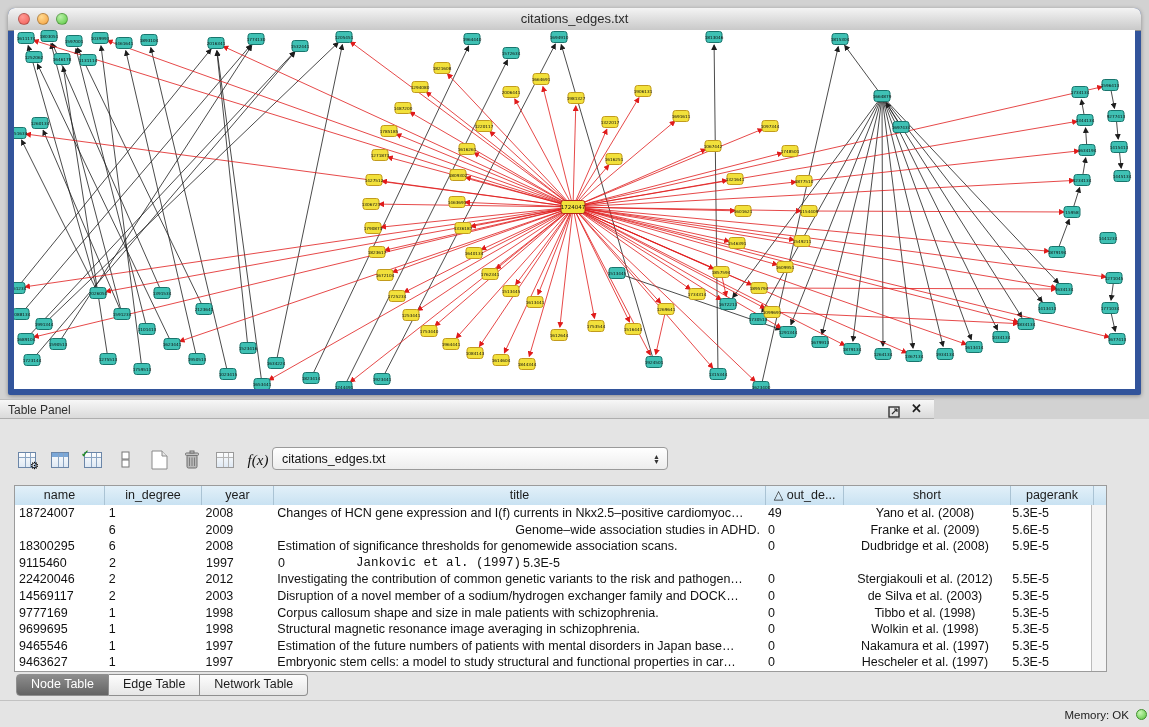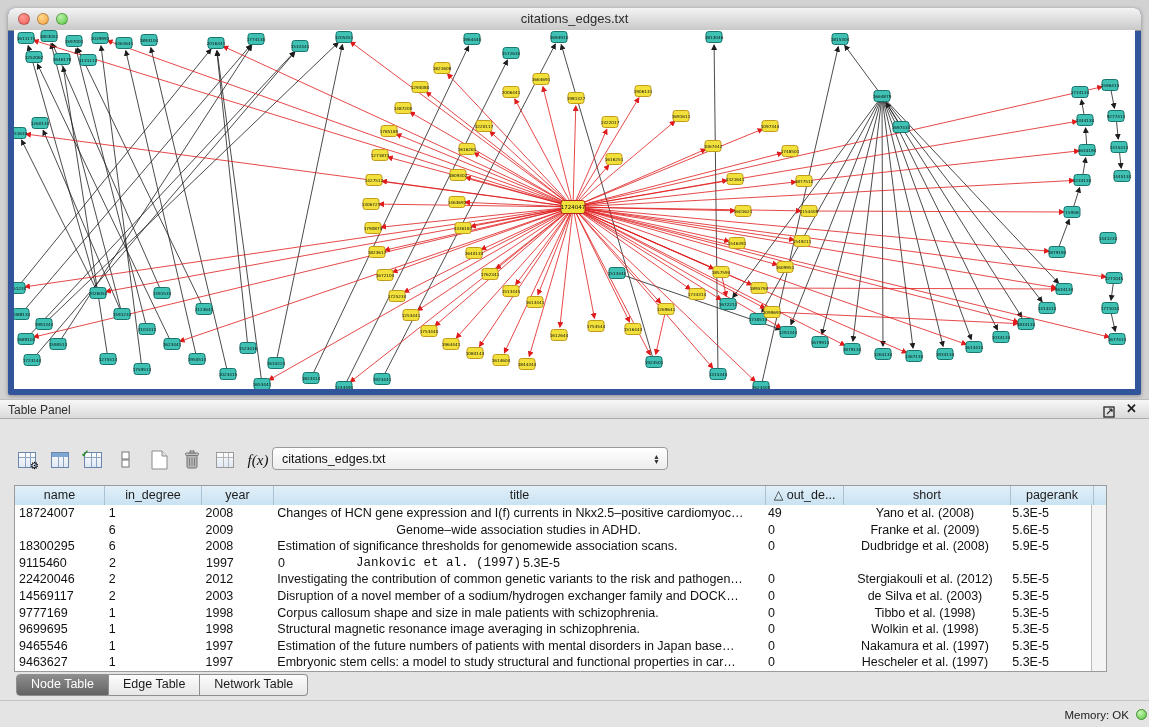--- a/index.html
+++ b/index.html
@@ -7,21 +7,21 @@
   
   .net-window{position:absolute;left:8px;top:8px;width:1133px;height:387px;background:#32549b;border-radius:7px 7px 2px 2px;box-shadow:0 1px 4px rgba(0,0,0,.35);}
   .titlebar{position:absolute;left:0;top:0;right:0;height:22px;background:linear-gradient(#f4f4f4,#c9c9c9);border-bottom:1px solid #8f8f8f;border-radius:7px 7px 0 0;}
   .traffic{position:absolute;top:5px;width:12px;height:12px;border-radius:50%;box-sizing:border-box;border:1px solid rgba(0,0,0,.25);}
   .t-close{left:10px;background:radial-gradient(circle at 35% 30%,#ff9a94,#f25e57);}
   .t-min{left:29px;background:radial-gradient(circle at 35% 30%,#ffd98f,#f5a03d);}
   .t-zoom{left:48px;background:radial-gradient(circle at 35% 30%,#b9f0a8,#59c93f);}
   .win-title{position:absolute;left:0;right:0;top:3px;text-align:center;font-size:13px;color:#2b2b2b;}
   .canvas{position:absolute;left:6px;top:22px;width:1121px;height:359px;background:#ffffff;overflow:hidden;}
   
-  .panel-header{position:absolute;left:0;top:399px;width:1149px;height:20px;background:linear-gradient(#f7f7f7,#dadada);border-top:1px solid #bdbdbd;border-bottom:1px solid #aeaeae;box-sizing:border-box;padding-left:24px;}
+  .panel-header{position:absolute;left:0;top:399px;width:934px;height:20px;background:linear-gradient(#f7f7f7,#dadada);border-top:1px solid #bdbdbd;border-bottom:1px solid #aeaeae;box-sizing:border-box;padding-left:24px;}
   .panel-title{position:absolute;left:8px;top:3px;font-size:12px;color:#303030;}
   .ph-float{position:absolute;right:34px;top:4px;width:12px;height:12px;cursor:pointer;}
   .ph-close{position:absolute;right:12px;top:1px;font-size:13px;font-weight:bold;color:#222;cursor:pointer;}
   .panel-body{position:absolute;left:0;top:419px;width:1149px;height:308px;background:#e4e4e4;}
   
   .toolbar{position:absolute;left:14px;top:27px;height:28px;display:flex;align-items:center;gap:7px;}
   .tb-btn{width:26px;height:26px;display:flex;align-items:center;justify-content:center;cursor:pointer;}
   .fx{font-family:"Liberation Serif",serif;font-style:italic;font-size:15px;color:#111;}
   .dropdown{position:absolute;left:272px;top:28px;width:396px;height:23px;background:linear-gradient(#ffffff,#ededed);border:1px solid #9a9a9a;border-radius:4px;box-sizing:border-box;cursor:pointer;}
   .dd-value{position:absolute;left:9px;top:4px;font-size:12.5px;color:#111;}
@@ -803,21 +803,21 @@
           <div class="td" style="width: 72px; text-align: left;">2008</div>
           <div class="td" style="width: 492px; text-align: left;">Changes of HCN gene expression and I(f) currents in Nkx2.5–positive cardiomyoc…</div>
           <div class="td" style="width: 78px; text-align: left;">49</div>
           <div class="td" style="width: 167px; text-align: center;">Yano et al. (2008)</div>
           <div class="td" style="width: 83px; text-align: left;">5.3E-5</div>
         </div>
         <div class="tr">
           <div class="td" style="width: 90px; text-align: left; margin-top: 30px;">19384554</div>
           <div class="td" style="width: 97px; text-align: left;">6</div>
           <div class="td" style="width: 72px; text-align: left;">2009</div>
-          <div class="td" style="width: 492px; text-align: center;">Genome–wide association studies in ADHD.</div>
+          <div class="td" style="width: 492px; text-align: right;">Genome–wide association studies in ADHD.</div>
           <div class="td" style="width: 78px; text-align: left;">0</div>
           <div class="td" style="width: 167px; text-align: center;">Franke et al. (2009)</div>
           <div class="td" style="width: 83px; text-align: left;">5.6E-5</div>
         </div>
         <div class="tr">
           <div class="td" style="width: 90px; text-align: left;">18300295</div>
           <div class="td" style="width: 97px; text-align: left;">6</div>
           <div class="td" style="width: 72px; text-align: left;">2008</div>
           <div class="td" style="width: 492px; text-align: left;">Estimation of significance thresholds for genomewide association scans.</div>
           <div class="td" style="width: 78px; text-align: left;">0</div>

